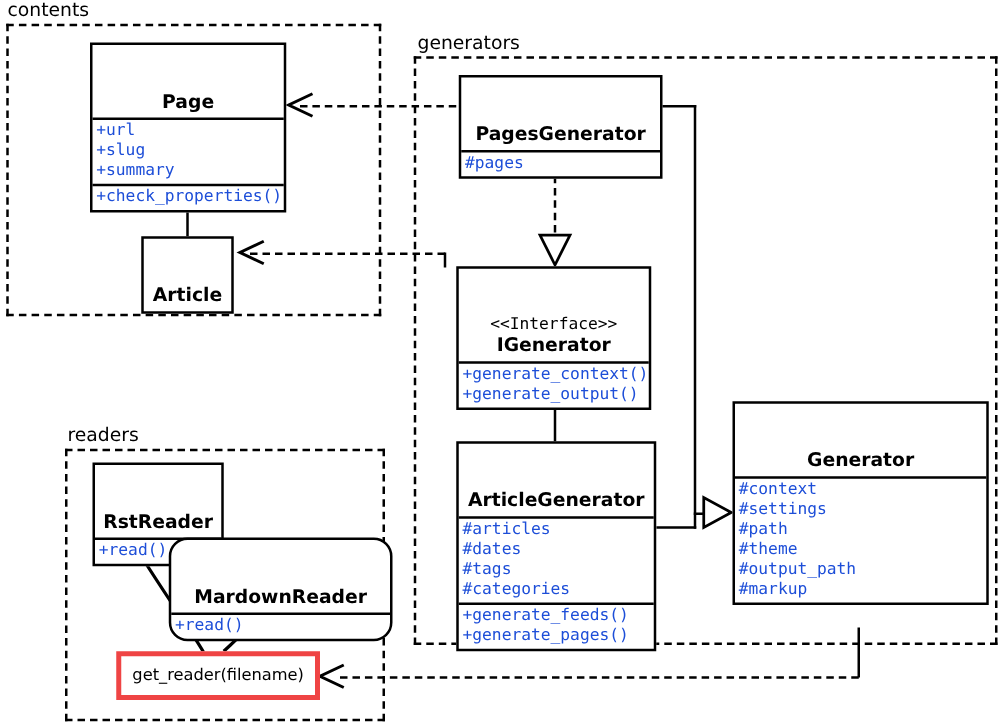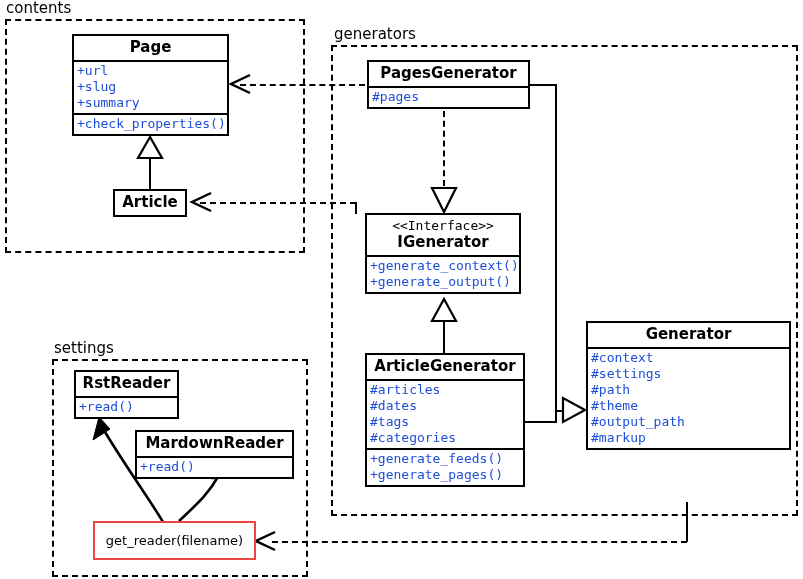--- a/index.html
+++ b/index.html
@@ -36,20 +36,21 @@
     z-index:5;
   }
   .cls .hdr{
     text-align:center;
     font-weight:bold;
     font-size:15px;
     font-family:"DejaVu Sans", sans-serif;
     padding:3px 4px 4px 4px;
     line-height:17px;
     color:#000;
+    margin-top:34px;
   }
   .cls .stereo{
     display:block;
     font-weight:normal;
     font-size:13px;
     font-family:"DejaVu Sans Mono", monospace;
     line-height:16px;
     text-align:center;
   }
   .cls .sep{border-top:2px solid #000;}
@@ -57,21 +58,21 @@
     padding:1px 3px 2px 3px;
     font-family:"DejaVu Sans Mono", monospace;
     font-size:13px;
     line-height:16px;
     color:#1d4ed8;
   }
   .cls .compart div{white-space:nowrap;}
   .plain-box{
     position:absolute;
     box-sizing:border-box;
-    border:2px solid #ef4444;
+    border:4px solid #ef4444;
     background:#ffffff;
     z-index:5;
     display:flex;align-items:center;justify-content:center;
     font-family:"DejaVu Sans", sans-serif;
     font-size:13px;
     color:#000;
   }
   
   .ln{position:absolute;background:#000;z-index:3;}
   .hln{height:2px;}
@@ -91,21 +92,21 @@
 <body>
 
 <div id="canvas">
 
   <div class="pkg-label" style="left:4px;top:1px;">contents</div>
   <div class="package" style="left:5px;top:19px;width:300px;height:234px;"></div>
 
   <div class="pkg-label" style="left:332px;top:27px;">generators</div>
   <div class="package" style="left:331px;top:45px;width:467px;height:471px;"></div>
 
-  <div class="pkg-label" style="left:52px;top:341px;">settings</div>
+  <div class="pkg-label" style="left:52px;top:341px;">readers</div>
   <div class="package" style="left:52px;top:359px;width:256px;height:218px;"></div>
 
   <div class="dash-h" style="left:240px;top:84px;width:125px;"></div>
 
   <div class="dash-h" style="left:200px;top:202px;width:156px;"></div>
   <div class="dash-v" style="left:355px;top:202px;height:12px;"></div>
 
   <div class="ln vln" style="left:149px;top:155px;height:35px;"></div>
 
   <div class="dash-v" style="left:443px;top:111px;height:75px;"></div>
@@ -205,21 +206,21 @@
     </div>
   </div>
 
   <div class="cls" style="left:74px;top:370px;width:105px;">
     <div class="hdr">RstReader</div>
     <div class="compart sep">
       <div>+read()</div>
     </div>
   </div>
 
-  <div class="cls" style="left:135px;top:430px;width:159px;">
+  <div class="cls" style="left:135px;top:430px;width:179px;border-radius:15px;">
     <div class="hdr">MardownReader</div>
     <div class="compart sep">
       <div>+read()</div>
     </div>
   </div>
 
   <div class="plain-box" style="left:93px;top:521px;width:163px;height:39px;">
     <span>get_reader(filename)</span>
   </div>
 

